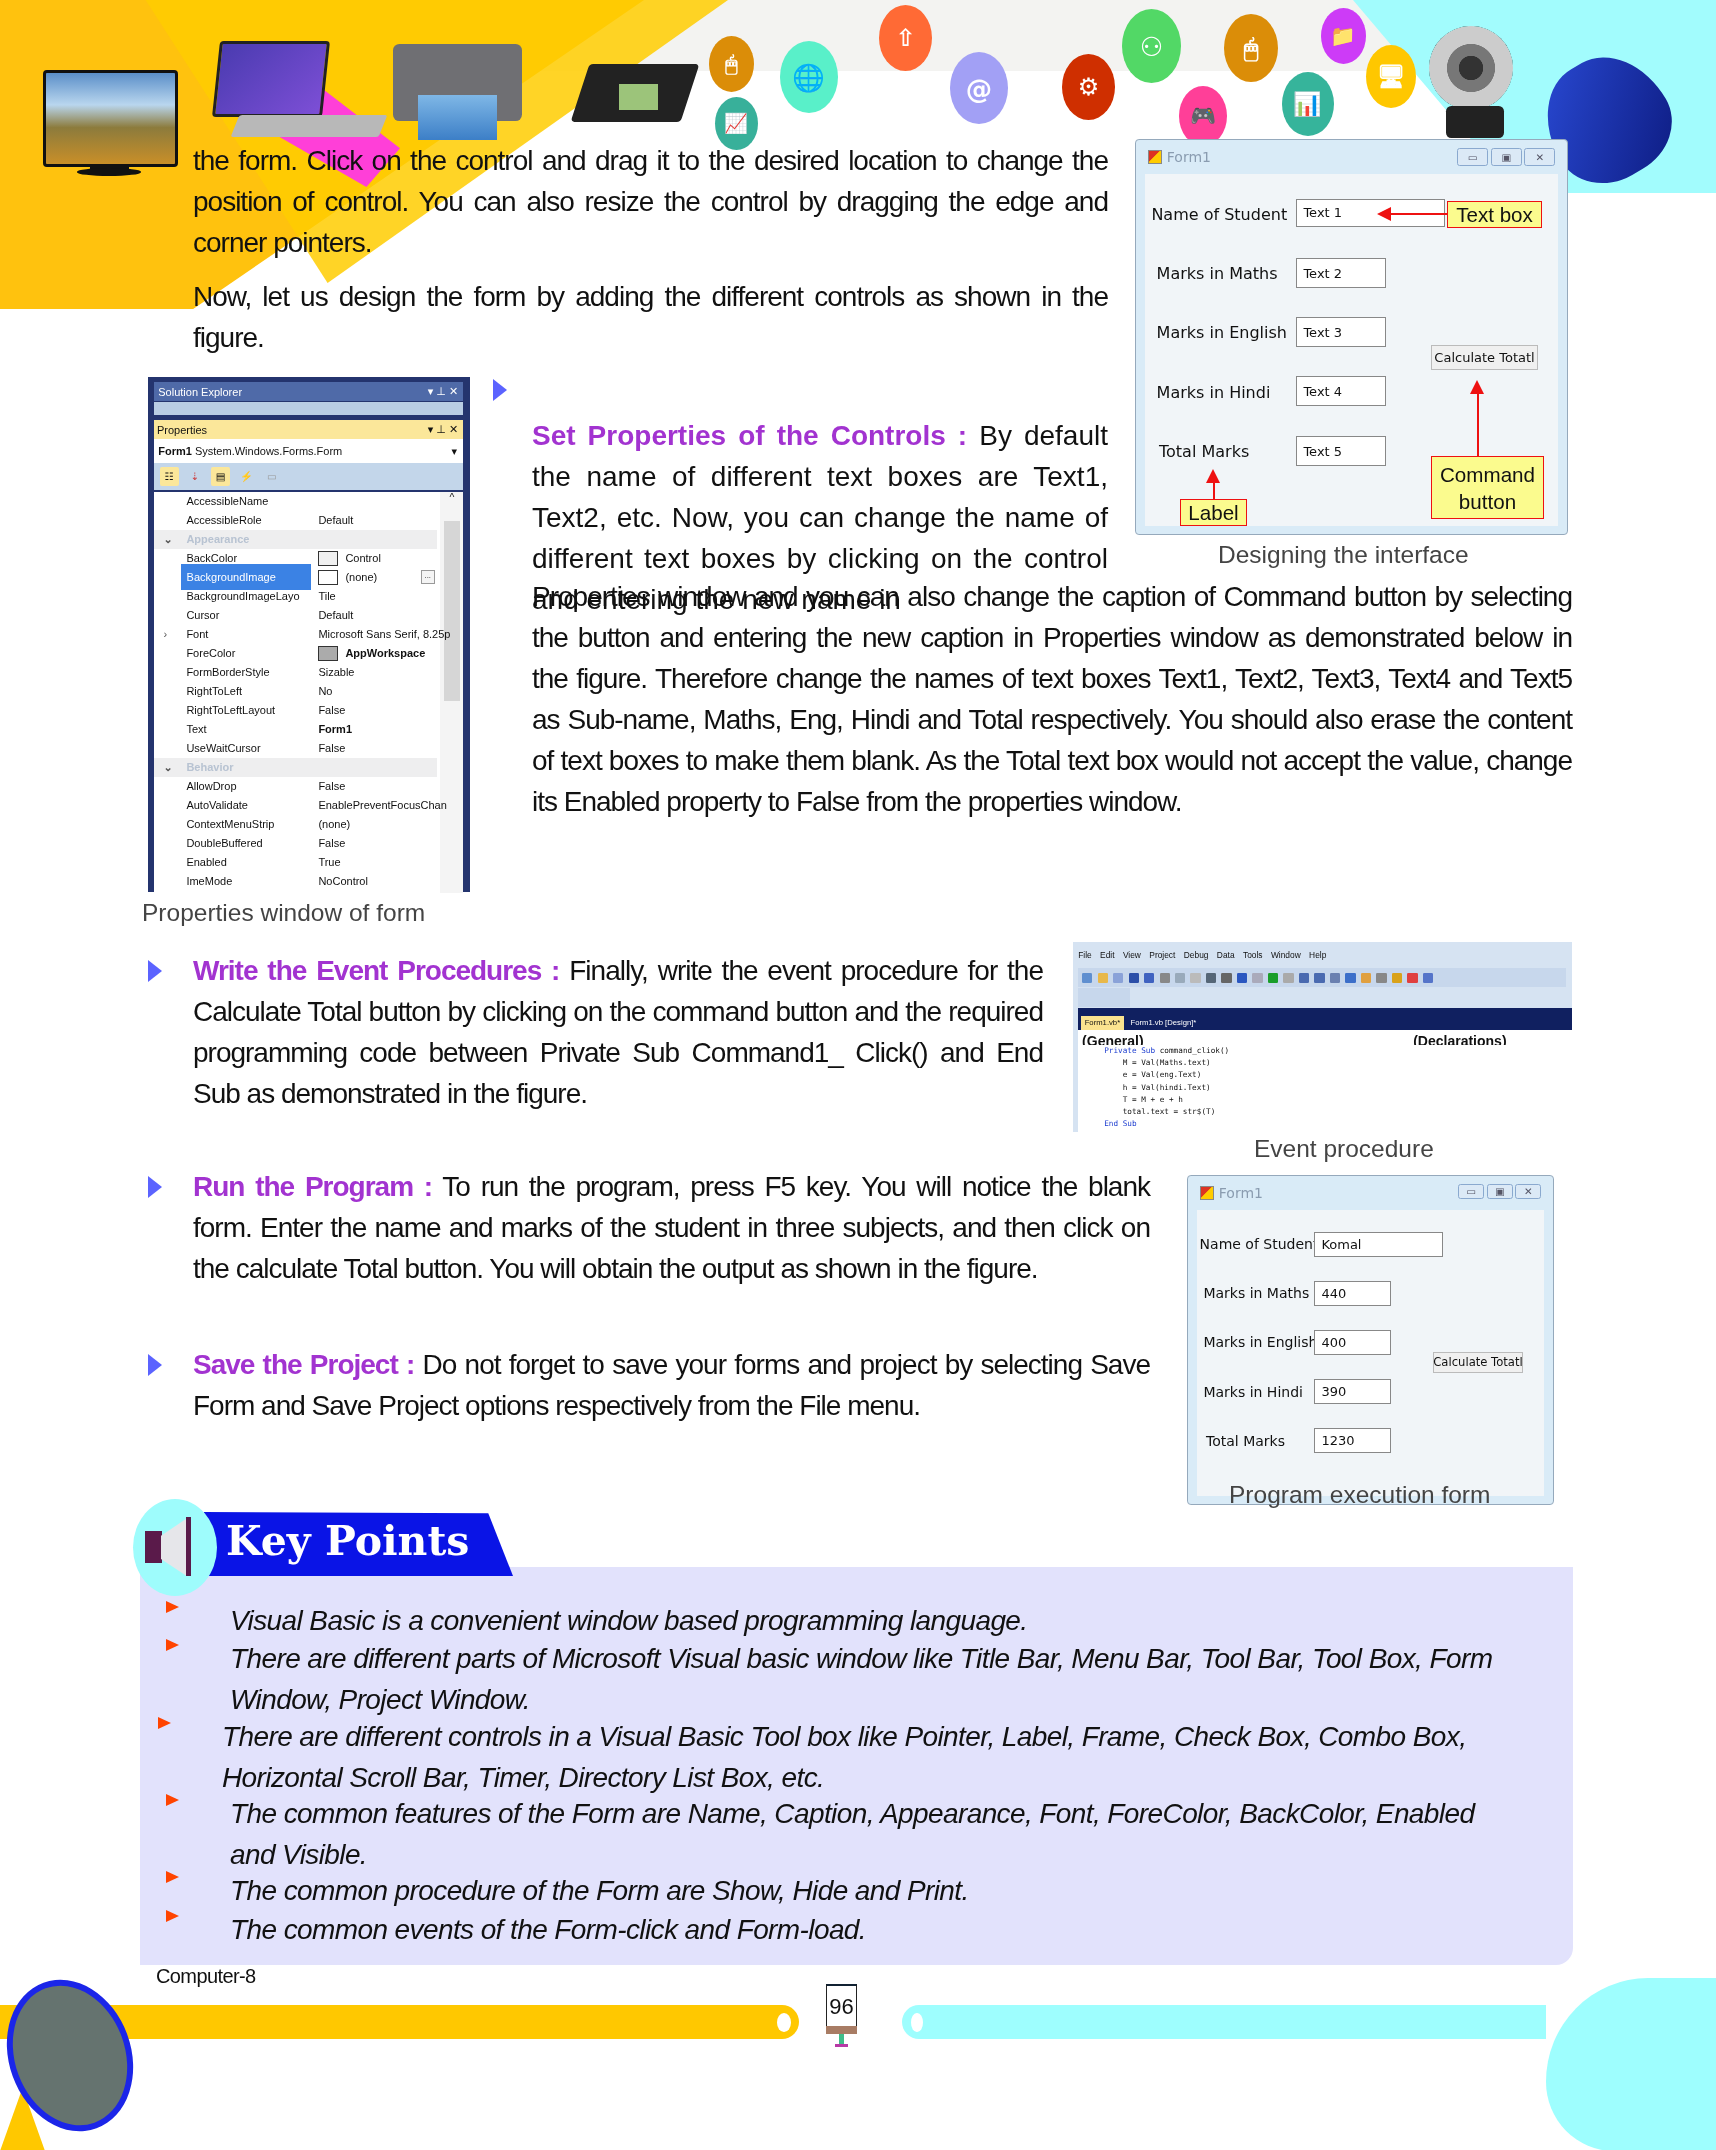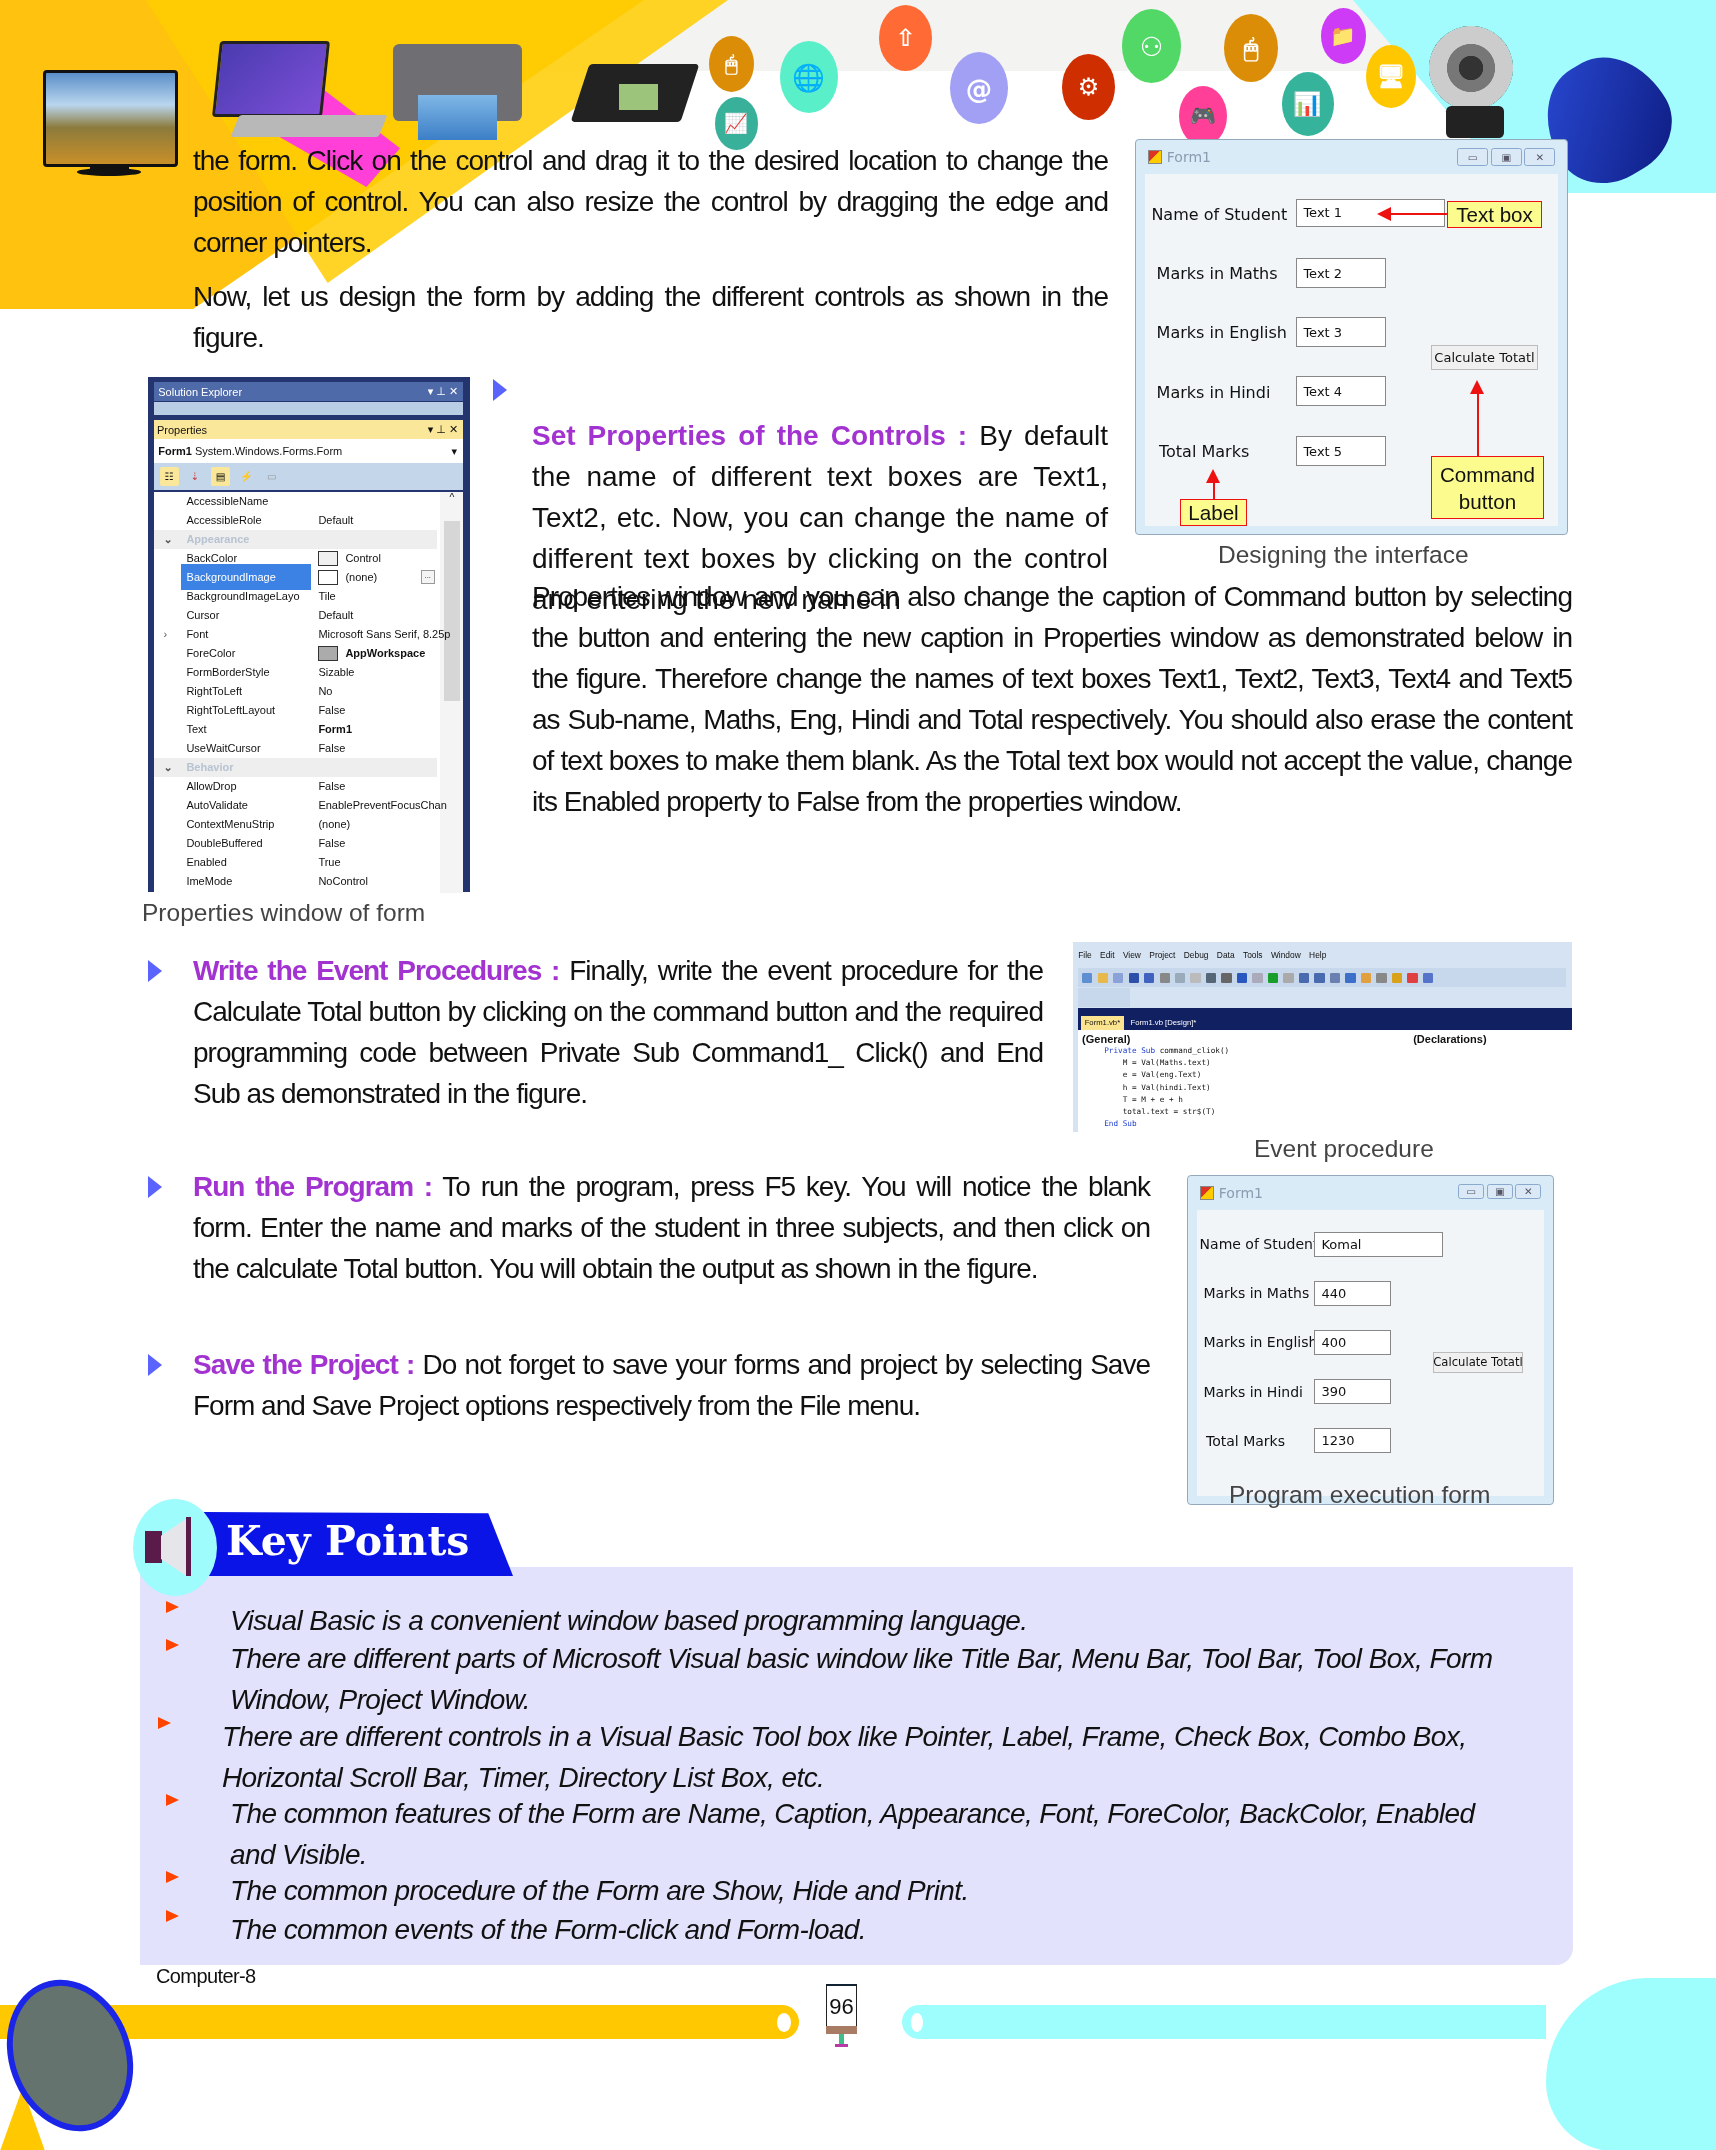--- a/index.html
+++ b/index.html
@@ -89,21 +89,21 @@
 
   
   .ide { left:1073px; top:942px; width:499px; height:190px; background:#d6e3f2; overflow:hidden; }
   .ide-menu { position:absolute; left:5.2px; top:7.7px; font-size:8.4px; display:flex; gap:8.4px; }
   .ide-tb { position:absolute; left:5.2px; top:26px; height:19.3px; right:6.4px; background:#c7d7ec; display:flex; gap:5.2px; align-items:center; padding-left:3.9px; }
   .ide-tbi { width:10.3px; height:10.3px; border-radius:1.3px; }
   .ide-tb2 { position:absolute; left:5.2px; top:46px; height:19.3px; width:52px; background:#c7d7ec; }
   .ide-tabbar { position:absolute; left:5.2px; top:66px; right:0; height:22px; background:#102060; display:flex; align-items:flex-end; padding-left:2.6px; gap:2.6px; }
   .ide-tab { font-size:7.7px; padding:2.6px 3.9px; color:#fff; }
   .ide-tab.active { background:#fbe38f; color:#111; }
-  .ide-combo { position:absolute; left:5.2px; top:88px; right:0; height:15.5px; background:#fff; border-bottom:1.3px solid #102060; font-size:11px; font-weight:bold; }
+  .ide-combo { position:absolute; left:5.2px; top:88px; right:0; height:15.5px; background:#fff; border-bottom:1.3px solid #102060; font-size:14px; font-weight:bold; }
   .ide-code { position:absolute; left:5.2px; top:103px; right:0; bottom:0; background:#fff; font-family:"DejaVu Sans Mono", monospace; font-size:7.7px; line-height:12.2px; padding-left:26px; }
   .kw { color:#1f3fd0; }
 
   
   .kp-box { left:140px; top:1567px; width:1433px; height:398px; background:#e2e2fc; border-radius:0 0 17px 0; }
   .kp-banner { left:204px; top:1512px; width:309px; height:64px; background:#0a14e6;
                clip-path: polygon(0 0, 92% 2%, 100% 100%, 0 100%); }
   .kp-title { left:226px; top:1517px; font-size:41px; color:#fff; font-family:"DejaVu Serif", serif; font-weight:bold; }
   .kp-circle { left:133px; top:1499px; width:84px; height:97px; border-radius:50%; background:#9efcfc; }
   .kp-item { position:absolute; left:168px; width:1353px; font-size:28px; line-height:41px; font-style:italic; color:#111; }

